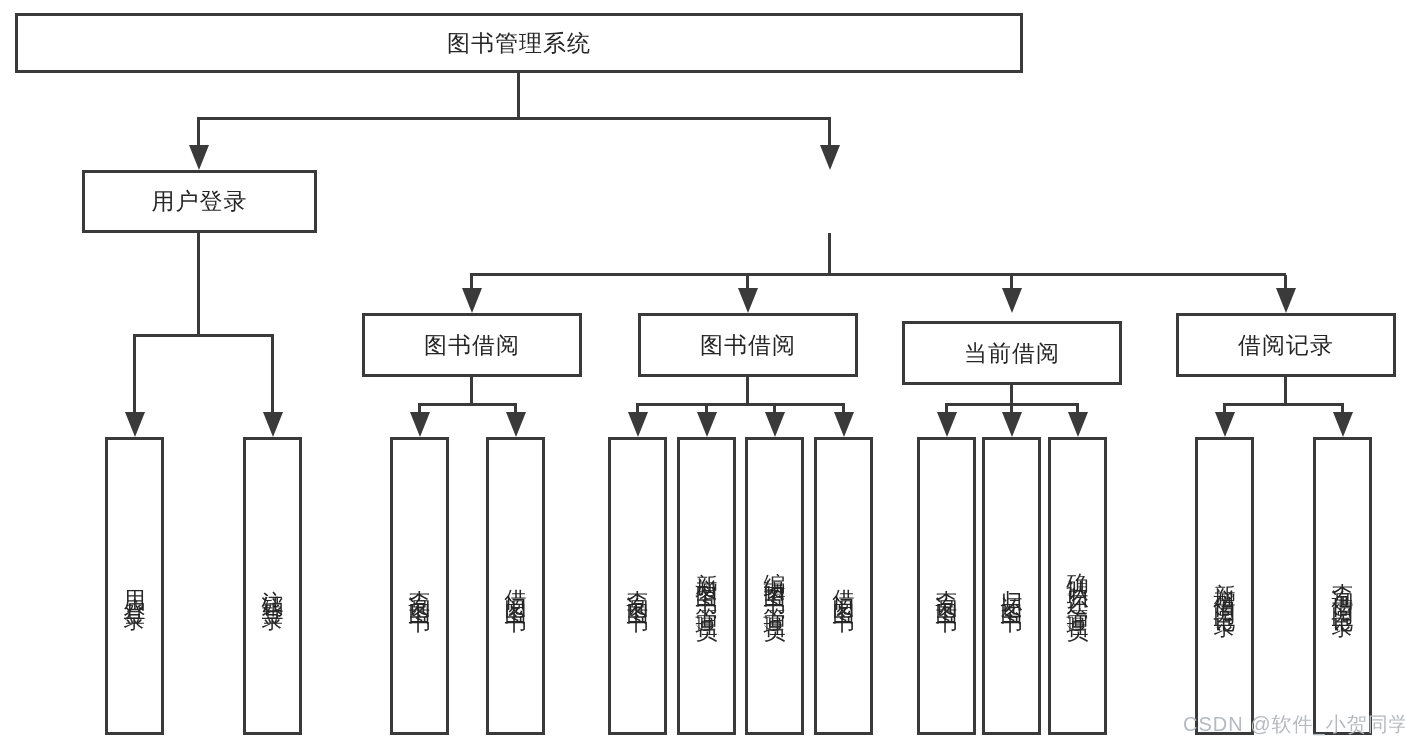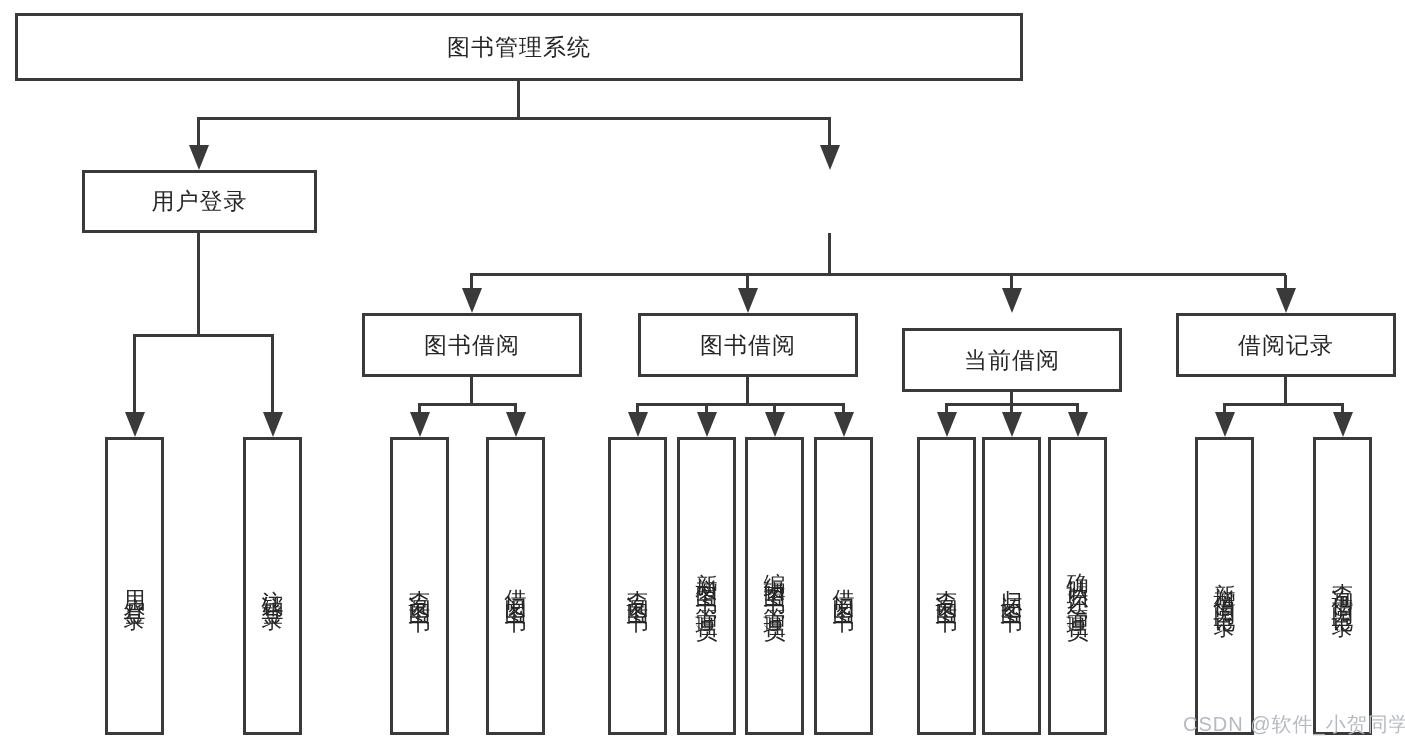--- a/index.html
+++ b/index.html
@@ -31,21 +31,21 @@
   .watermark{
     position:absolute;left:1183px;top:711px;font-size:20px;color:#b6bac0;
     letter-spacing:1px;z-index:5;white-space:nowrap;
   }
 </style>
 </head>
 <body>
 
 <div class="canvas">
 
-  <div class="box" style="left:15px;top:13px;width:1008px;height:68px;">
+  <div class="box" style="left:15px;top:13px;width:1008px;height:60px;">
     <span>图书管理系统</span>
   </div>
 
   <div class="vline" style="left:517px;top:69px;height:49px;"></div>
   <div class="hline" style="left:197px;top:117px;width:634px;"></div>
   <div class="vline" style="left:197px;top:118px;height:29px;"></div>
   <div class="arrow" style="left:189px;top:145px;"></div>
   <div class="vline" style="left:828px;top:118px;height:29px;"></div>
   <div class="arrow" style="left:820px;top:145px;"></div>
 
@@ -70,21 +70,21 @@
   <div class="arrow" style="left:1002px;top:288px;"></div>
   <div class="vline" style="left:1284px;top:275px;height:15px;"></div>
   <div class="arrow" style="left:1276px;top:288px;"></div>
 
   <div class="box" style="left:362px;top:313px;width:220px;height:64px;">
     <span>图书借阅</span>
   </div>
   <div class="box" style="left:638px;top:313px;width:220px;height:64px;align-items:center;">
     <span>图书借阅</span>
   </div>
-  <div class="box" style="left:902px;top:328px;width:220px;height:64px;">
+  <div class="box" style="left:902px;top:321px;width:220px;height:64px;">
     <span>当前借阅</span>
   </div>
   <div class="box" style="left:1176px;top:313px;width:220px;height:64px;align-items:center;">
     <span>借阅记录</span>
   </div>
 
   <div class="vline" style="left:470px;top:377px;height:28px;"></div>
   <div class="hline" style="left:418px;top:403px;width:99px;"></div>
   <div class="vline" style="left:418px;top:404px;height:9px;"></div>
   <div class="arrow" style="left:410px;top:412px;"></div>

